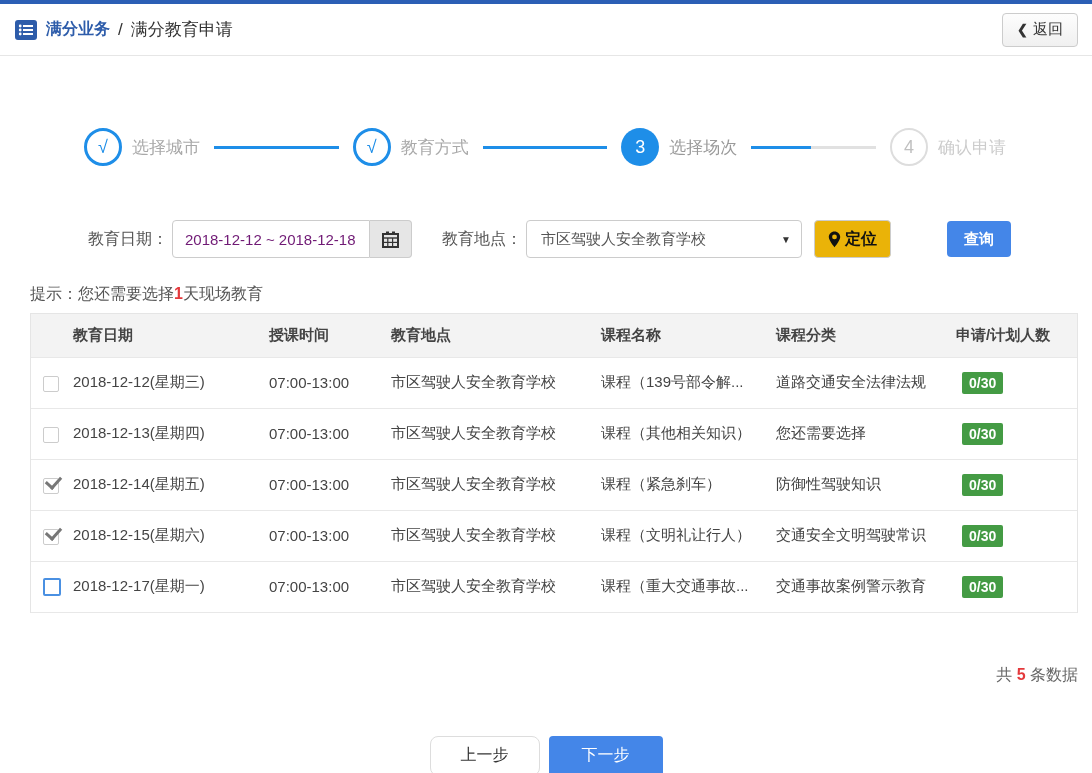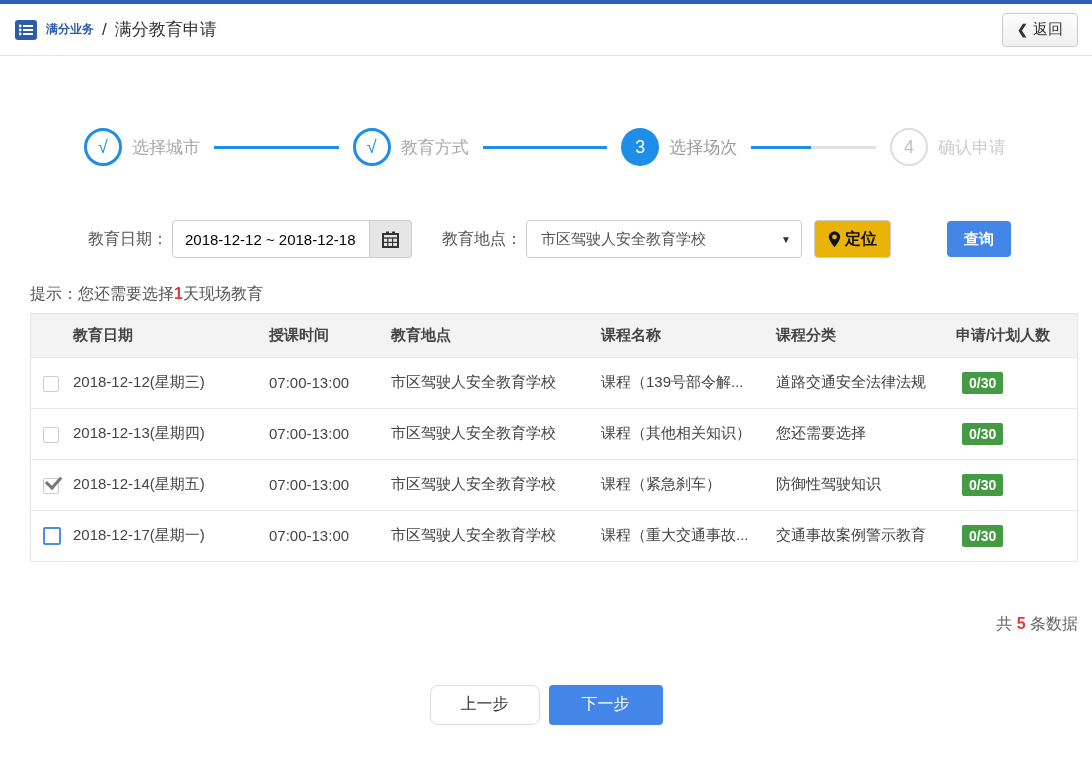--- a/index.html
+++ b/index.html
@@ -2,21 +2,21 @@
 <html><head>
 <meta charset="utf-8">
 <style>
   * { margin:0; padding:0; box-sizing:border-box; }
   html,body { width:1092px; height:773px; background:#fff; font-family:"Liberation Sans", sans-serif; color:#333; }
   .topbar { height:4px; background:#2b5fb5; }
   
   .header { height:52px; display:flex; align-items:center; justify-content:space-between; padding:0 14px; border-bottom:1px solid #e6e6e6; }
   .header-left { display:flex; align-items:center; gap:8px; }
   .hicon { width:24px; height:24px; flex:0 0 auto; }
-  .htitle { font-size:12px; font-weight:bold; color:#2d5caa; }
+  .htitle { font-size:16px; font-weight:bold; color:#2d5caa; }
   .hsub { font-size:17px; color:#333; }
   .back-btn { height:34px; padding:0 14px; background:linear-gradient(#fdfdfd,#f0f0f0); border:1px solid #ccc; border-radius:4px; font-size:15px; color:#333; display:flex; align-items:center; gap:5px; cursor:pointer; }
   .back-chevron { font-size:13px; font-weight:bold; }
   
   .stepper { margin-top:72px; display:flex; align-items:center; padding:0 86px 0 84px; }
   .step { display:flex; align-items:center; flex:0 0 auto; }
   .step-circle { width:38px; height:38px; border-radius:50%; display:flex; align-items:center; justify-content:center; font-size:18px; }
   .step.done .step-circle { border:3px solid #1e8ee8; color:#1e8ee8; background:#fff; }
   .step.active .step-circle { background:#1e8ee8; color:#fff; }
   .step.pending .step-circle { border:2px solid #ddd; color:#c0c0c0; background:#fff; }
@@ -25,21 +25,21 @@
   .step.active .step-label { color:#9a9a9a; }
   .step.pending .step-label { color:#ccc; }
   .connector { flex:1 1 auto; height:3px; background:#1e8ee8; margin:0 14px; }
   .connector.split { display:flex; background:none; }
   .connector.split .seg-blue { width:48%; background:#1e8ee8; height:3px; }
   .connector.split .seg-gray { width:52%; background:#e1e1e1; height:3px; }
   
   .filters { margin-top:54px; display:flex; align-items:center; padding-left:88px; }
   .f-label { font-size:16px; color:#555; }
   .date-group { display:flex; margin-left:4px; }
-  .date-input { width:198px; height:38px; border:1px solid #ccc; border-radius:4px 0 0 4px; padding:0 12px; font-size:15px; color:#000000; background:#fff; font-family:"Liberation Sans", sans-serif; }
+  .date-input { width:198px; height:38px; border:1px solid #ccc; border-radius:4px 0 0 4px; padding:0 12px; font-size:15px; color:#701a75; background:#fff; font-family:"Liberation Sans", sans-serif; }
   .cal-btn { width:42px; height:38px; background:#e6e6e6; border:1px solid #ccc; border-left:none; border-radius:0 4px 4px 0; display:flex; align-items:center; justify-content:center; cursor:pointer; }
   .loc-label { margin-left:30px; }
   .select-box { position:relative; margin-left:4px; width:276px; height:38px; border:1px solid #ccc; border-radius:4px; background:#fff; display:flex; align-items:center; padding:0 26px 0 14px; font-size:15px; color:#555; cursor:pointer; }
   .select-arrow { position:absolute; right:10px; top:13px; font-size:10px; color:#333; }
   .locate-btn { margin-left:12px; height:38px; padding:0 13px; background:#eab308; border:1px solid #ccc; border-radius:4px; font-size:16px; font-weight:bold; color:#111; display:flex; align-items:center; gap:4px; cursor:pointer; }
   .search-btn { margin-left:56px; width:64px; height:36px; background:#4486e8; border:none; border-radius:4px; color:#ffffff; font-size:15px; font-weight:bold; cursor:pointer; font-family:"Liberation Sans", sans-serif; }
   
   .hint { margin:26px 0 8px 30px; font-size:16px; color:#555; }
   .hint .red { color:#e4393c; font-weight:bold; }
   
@@ -192,20 +192,29 @@
         <tr>
     <td class="cb-cell"><span class="cb checked"></span></td>
     <td>2018-12-14(星期五)</td>
     <td>07:00-13:00</td>
     <td>市区驾驶人安全教育学校</td>
     <td>课程（紧急刹车）</td>
     <td>防御性驾驶知识</td>
     <td style="padding-left:9px"><span class="badge">0/30</span></td>
   </tr>
         <tr>
+    <td class="cb-cell"><span class="cb checked"></span></td>
+    <td>2018-12-15(星期六)</td>
+    <td>07:00-13:00</td>
+    <td>市区驾驶人安全教育学校</td>
+    <td>课程（文明礼让行人）</td>
+    <td>交通安全文明驾驶常识</td>
+    <td style="padding-left:9px"><span class="badge">0/30</span></td>
+  </tr>
+        <tr>
     <td class="cb-cell"><span class="cb focus"></span></td>
     <td>2018-12-17(星期一)</td>
     <td>07:00-13:00</td>
     <td>市区驾驶人安全教育学校</td>
     <td>课程（重大交通事故...</td>
     <td>交通事故案例警示教育</td>
     <td style="padding-left:9px"><span class="badge">0/30</span></td>
   </tr>
       </tbody>
   </table>

